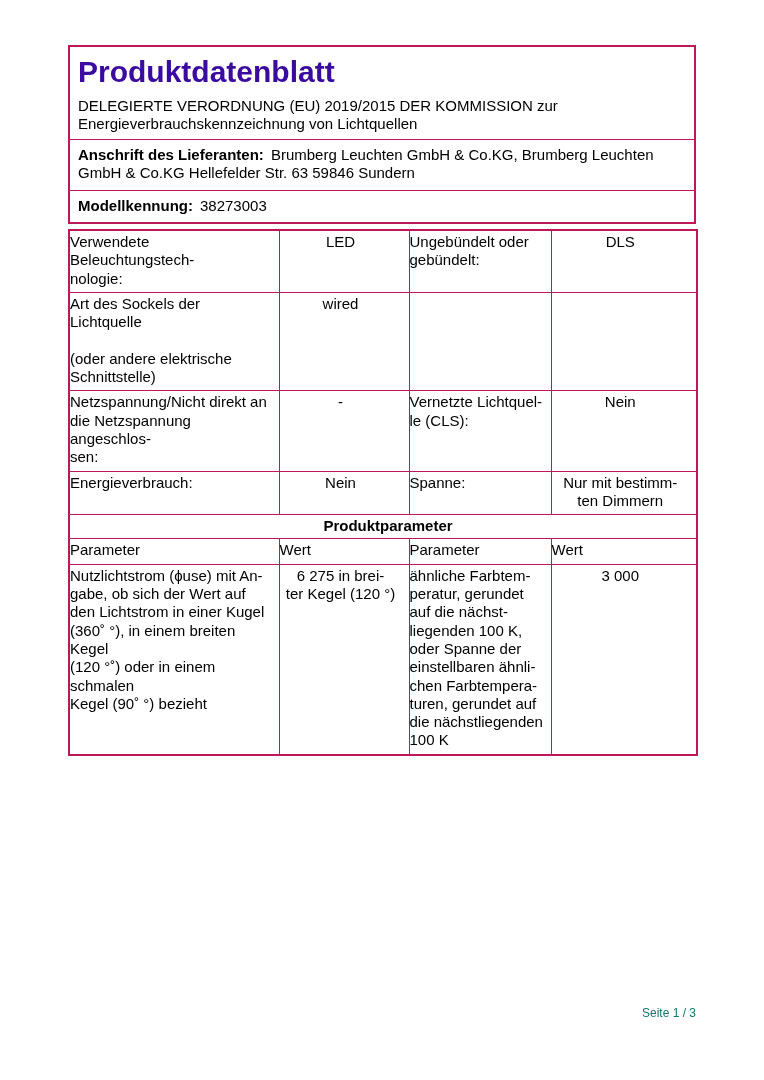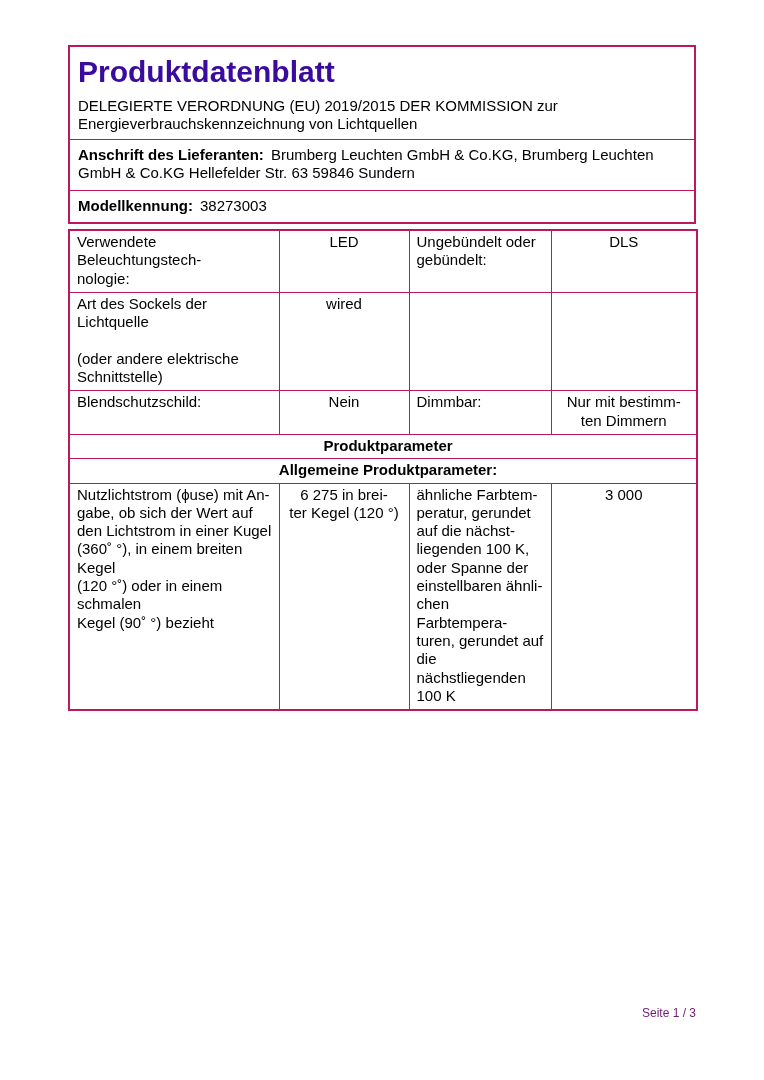--- a/index.html
+++ b/index.html
@@ -20,21 +20,21 @@
     width: 628px;
   }
   table {
     border-collapse: collapse;
     width: 628px;
     table-layout: fixed;
   }
   table, td { border: 1px solid #be185d; }
   table { border-width: 2px; }
   td {
-    padding: 2px 7px 4px 7px;
+    padding: 2px 7px 4px 0;
     vertical-align: top;
   }
   .title-cell { padding: 8px 8px 6px 8px; }
   .doc-title {
     color: var(--title-color, #3a0b9e);
     font-weight: bold;
     font-size: 30px;
     line-height: 1.15;
     margin: 0 0 7px 0;
   }
@@ -51,21 +51,21 @@
     padding: 2px 7px 3px 17px;
   }
   .header-cell { font-weight: normal; }
   .footer {
     position: absolute;
     left: 68px;
     top: 1006px;
     width: 628px;
     text-align: right;
     font-size: 12px;
-    color: #701a75;
+    color: #0f766e;
   }
 </style>
 </head>
 <body>
 
 <div class="page">
   <div class="doc">
 
     <table>
       <tbody>
@@ -109,32 +109,44 @@
       <tr>
         <td class="label-cell">Art des Sockels der Lichtquelle
 
 (oder andere elektrische
 Schnittstelle)</td>
         <td class="value-cell">wired</td>
         <td class="label-cell"></td>
         <td class="value-cell"></td>
       </tr>
       <tr>
-        <td class="label-cell">Blendschutzschild:</td>
+        <td class="label-cell">Netzspannung/Nicht direkt an
+die Netzspannung angeschlos-
+sen:</td>
+        <td class="value-cell">-</td>
+        <td class="label-cell">Vernetzte Lichtquel-
+le (CLS):</td>
         <td class="value-cell">Nein</td>
-        <td class="label-cell">Dimmbar:</td>
+      </tr>
+      <tr>
+        <td class="label-cell">Energieverbrauch:</td>
+        <td class="value-cell">Nein</td>
+        <td class="label-cell">Spanne:</td>
         <td class="value-cell">Nur mit bestimm-
 ten Dimmern</td>
       </tr>
 
       <tr>
         <td class="section-cell" colspan="4">Produktparameter</td>
       </tr>
       <tr>
-        <td class="section-cell" colspan="4">Allgemeine Produktparameter:</td>
+        <td class="header-cell">Parameter</td>
+        <td class="header-cell">Wert</td>
+        <td class="header-cell">Parameter</td>
+        <td class="header-cell">Wert</td>
       </tr>
 
       <tr>
         <td class="label-cell">Nutzlichtstrom (ϕuse) mit An-
 gabe, ob sich der Wert auf
 den Lichtstrom in einer Kugel
 (360˚ °), in einem breiten Kegel
 (120 °˚) oder in einem schmalen
 Kegel (90˚ °) bezieht</td>
         <td class="value-cell">6 275 in brei-

